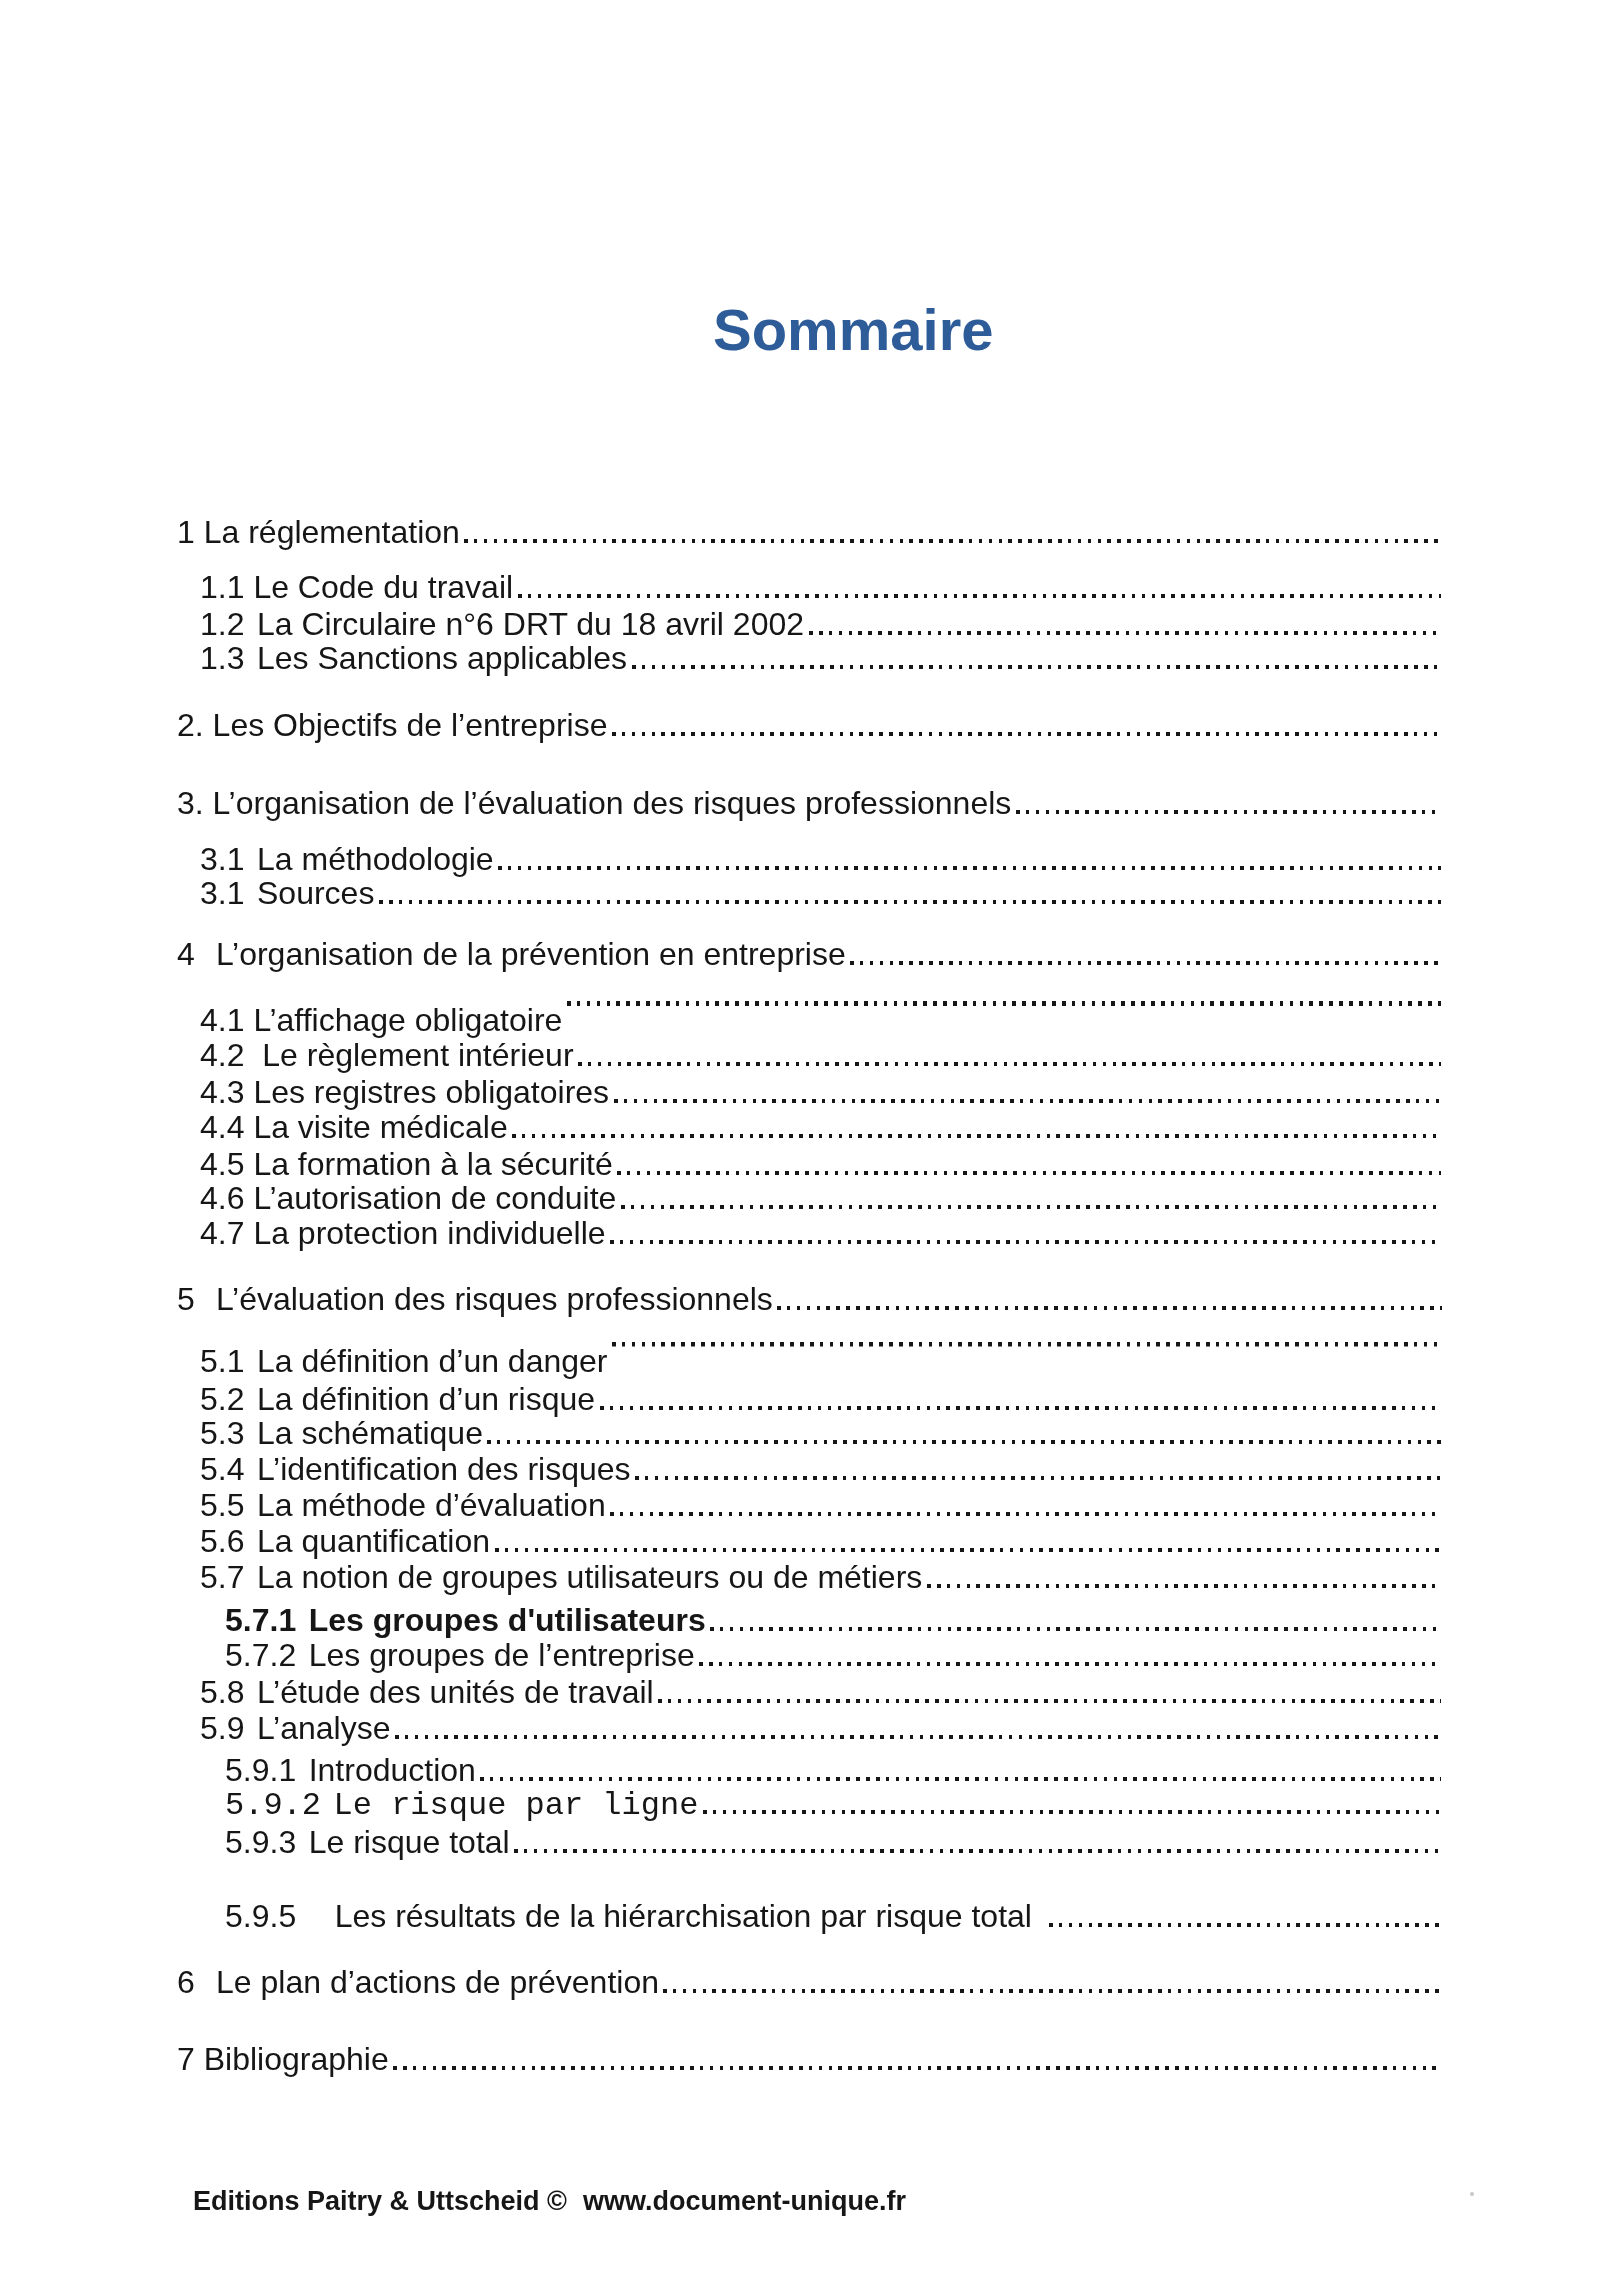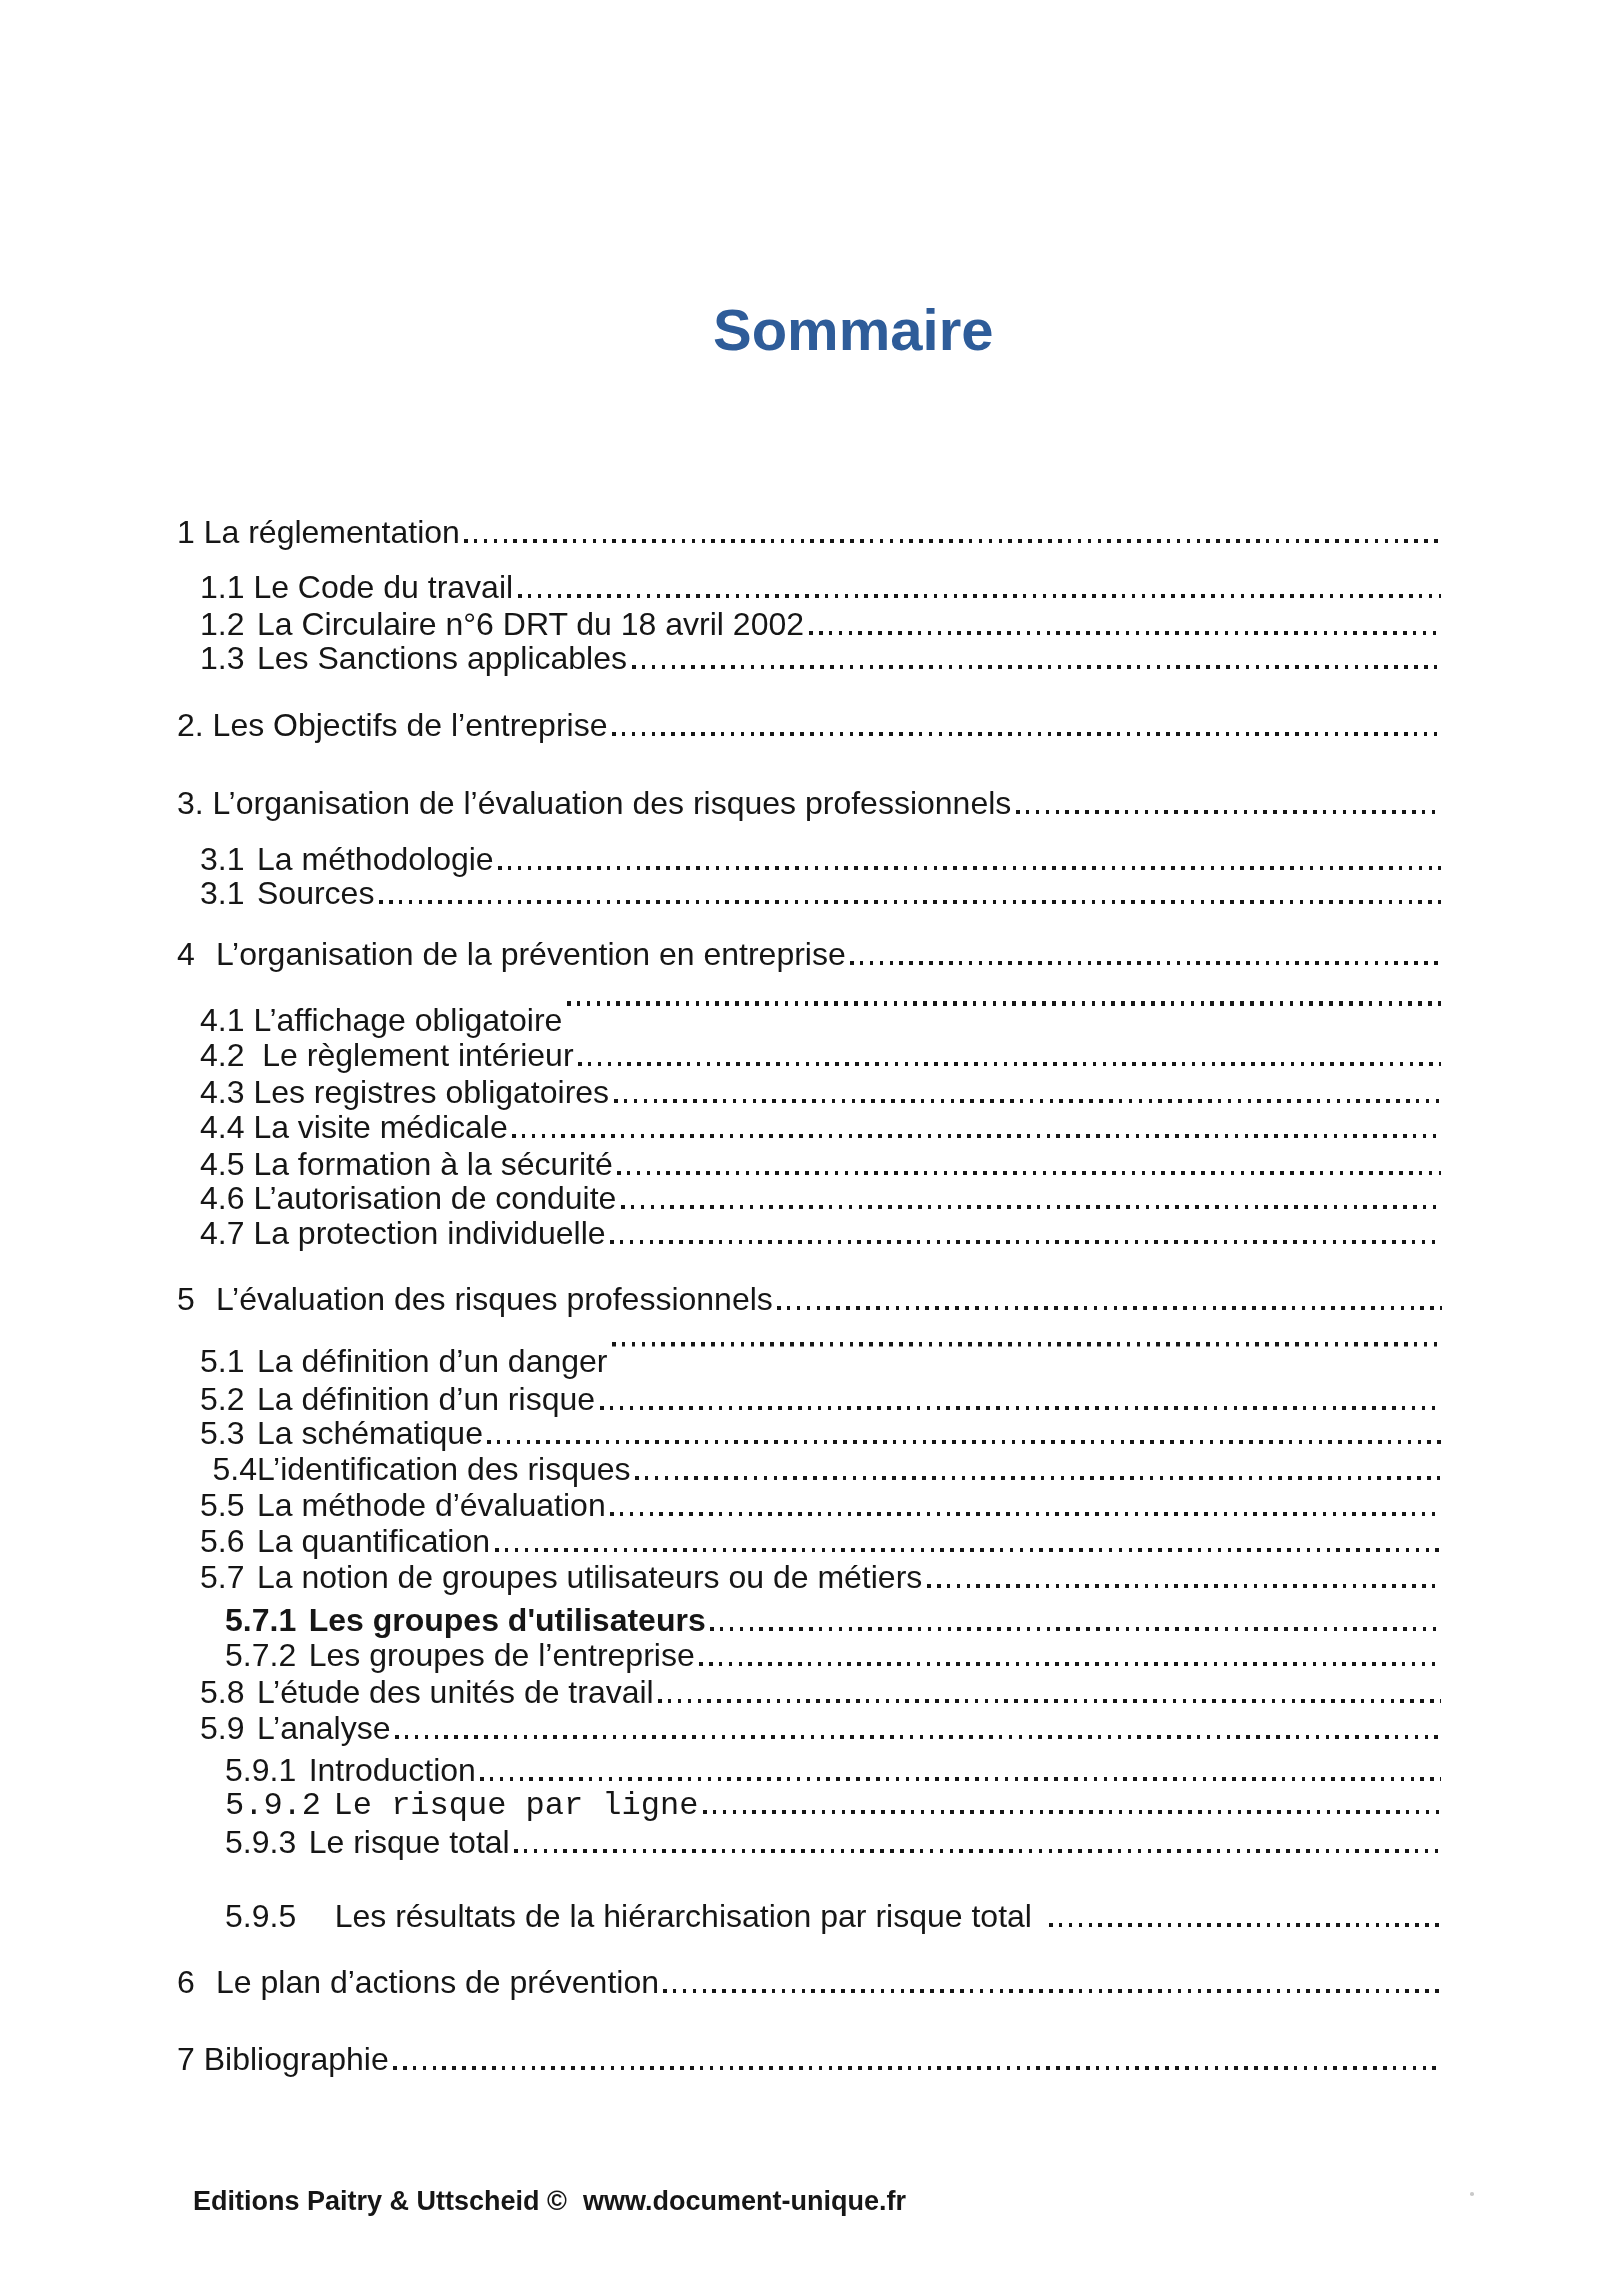--- a/index.html
+++ b/index.html
@@ -190,21 +190,21 @@
         <span class="toc-sep"></span>
         <span class="toc-label">La définition d’un risque</span>
         <span class="toc-leader"></span>
       </div>
       <div class="toc-row level2 tabbed" style="top: 1414px;">
         <span class="toc-num">5.3</span>
         <span class="toc-sep"></span>
         <span class="toc-label">La schématique</span>
         <span class="toc-leader"></span>
       </div>
-      <div class="toc-row level2 tabbed" style="top: 1450px; text-align: right;">
+      <div class="toc-row level2 tabbed" style="top: 1450px;">
         <span class="toc-num">5.4</span>
         <span class="toc-sep"></span>
         <span class="toc-label">L’identification des risques</span>
         <span class="toc-leader"></span>
       </div>
       <div class="toc-row level2 tabbed" style="top: 1486px;">
         <span class="toc-num">5.5</span>
         <span class="toc-sep"></span>
         <span class="toc-label">La méthode d’évaluation</span>
         <span class="toc-leader"></span>

